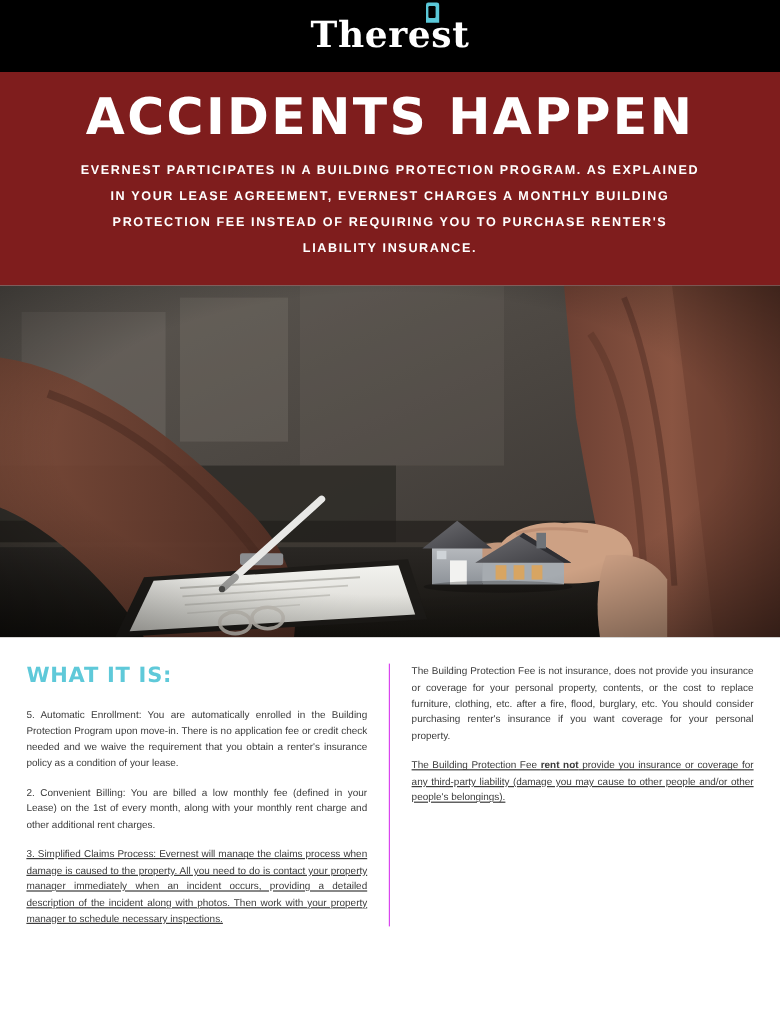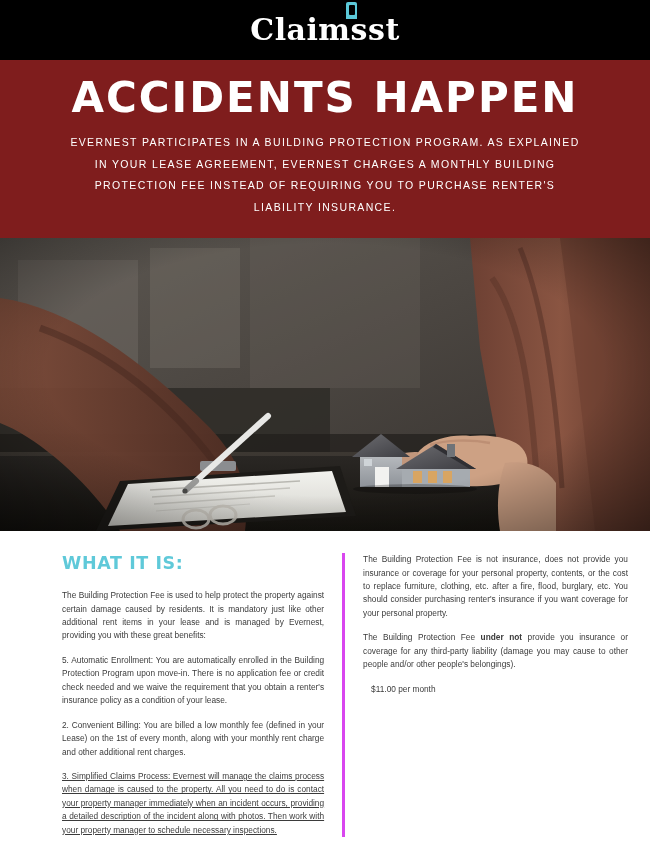--- a/index.html
+++ b/index.html
@@ -78,21 +78,21 @@
     text-transform: uppercase;
   }
   .hero-sub {
     color: #ffffff;
     font-size: 10.5px;
     line-height: 2.05;
     letter-spacing: 1.35px;
     text-transform: uppercase;
     margin: 0 auto;
     max-width: 520px;
-    font-weight: normal;
+    font-weight: bold;
   }
 
   
   .photo {
     position: relative;
     height: 293px;
     overflow: hidden;
     background: #4a4540;
   }
   .photo svg { display: block; }
@@ -101,23 +101,22 @@
   .columns {
     display: flex;
     padding: 22px 22px 10px 22px;
     gap: 0;
   }
   .col {
     width: 50%;
     padding: 0 18px;
   }
   .col.left {
-    border-right: 3px solid #d946ef;
+    border-right: 1px solid #d946ef;
     padding-left: 0;
-    margin-left: 40px;
   }
   .col.right {
     padding-right: 0;
   }
   .col-title {
     font-family: "DejaVu Sans", sans-serif;
     color: #5fc9d9;
     font-weight: bold;
     font-size: 17.5px;
     letter-spacing: 0.6px;
@@ -138,21 +137,21 @@
     line-height: 1.62;
     margin: 4px 0 0 8px;
     color: #3b3b3b;
   }
 </style>
 </head>
 <body>
 
 <div class="logo-band">
   <div class="logo-wrap">
-    <span class="logo-text"><span class="accent">Claims</span>st</span>
+    <span class="logo-text"><span class="accent">There</span>st</span>
     <span class="logo-mark"></span>
   </div>
 </div>
 
 <div class="hero">
   <h1 class="hero-title">ACCIDENTS HAPPEN</h1>
   <p class="hero-sub">EVERNEST PARTICIPATES IN A BUILDING PROTECTION PROGRAM. AS EXPLAINED IN YOUR LEASE AGREEMENT, EVERNEST CHARGES A MONTHLY BUILDING PROTECTION FEE INSTEAD OF REQUIRING YOU TO PURCHASE RENTER'S LIABILITY INSURANCE.</p>
 </div>
 
 <div class="photo">
@@ -284,27 +283,25 @@
     </g>
 
     <rect x="0" y="0" width="650" height="293" fill="url(#vig)"></rect>
   </svg>
 </div>
 
 <div class="columns">
 
   <div class="col left">
     <h2 class="col-title">WHAT IT IS:</h2>
-    <p class="para">The Building Protection Fee is used to help protect the property against certain damage caused by residents. It is mandatory just like other additional rent items in your lease and is managed by Evernest, providing you with these great benefits:</p>
     <p class="para">5. Automatic Enrollment: You are automatically enrolled in the Building Protection Program upon move-in. There is no application fee or credit check needed and we waive the requirement that you obtain a renter's insurance policy as a condition of your lease.</p>
     <p class="para">2. Convenient Billing: You are billed a low monthly fee (defined in your Lease) on the 1st of every month, along with your monthly rent charge and other additional rent charges.</p>
     <p class="para">3. Simplified Claims Process: Evernest will manage the claims process when damage is caused to the property. All you need to do is contact your property manager immediately when an incident occurs, providing a detailed description of the incident along with photos. Then work with your property manager to schedule necessary inspections.</p>
   </div>
 
   <div class="col right">
     <p class="para">The Building Protection Fee is not insurance, does not provide you insurance or coverage for your personal property, contents, or the cost to replace furniture, clothing, etc. after a fire, flood, burglary, etc. You should consider purchasing renter's insurance if you want coverage for your personal property.</p>
     <p class="para">
-      <span>The Building Protection Fee <b>under not</b> provide you insurance or coverage for any third-party liability (damage you may cause to other people and/or other people's belongings).</span>
+      <span>The Building Protection Fee <b>rent not</b> provide you insurance or coverage for any third-party liability (damage you may cause to other people and/or other people's belongings).</span>
     </p>
-    <p class="price">$11.00 per month</p>
   </div>
 
 </div>
 
 </body></html>

